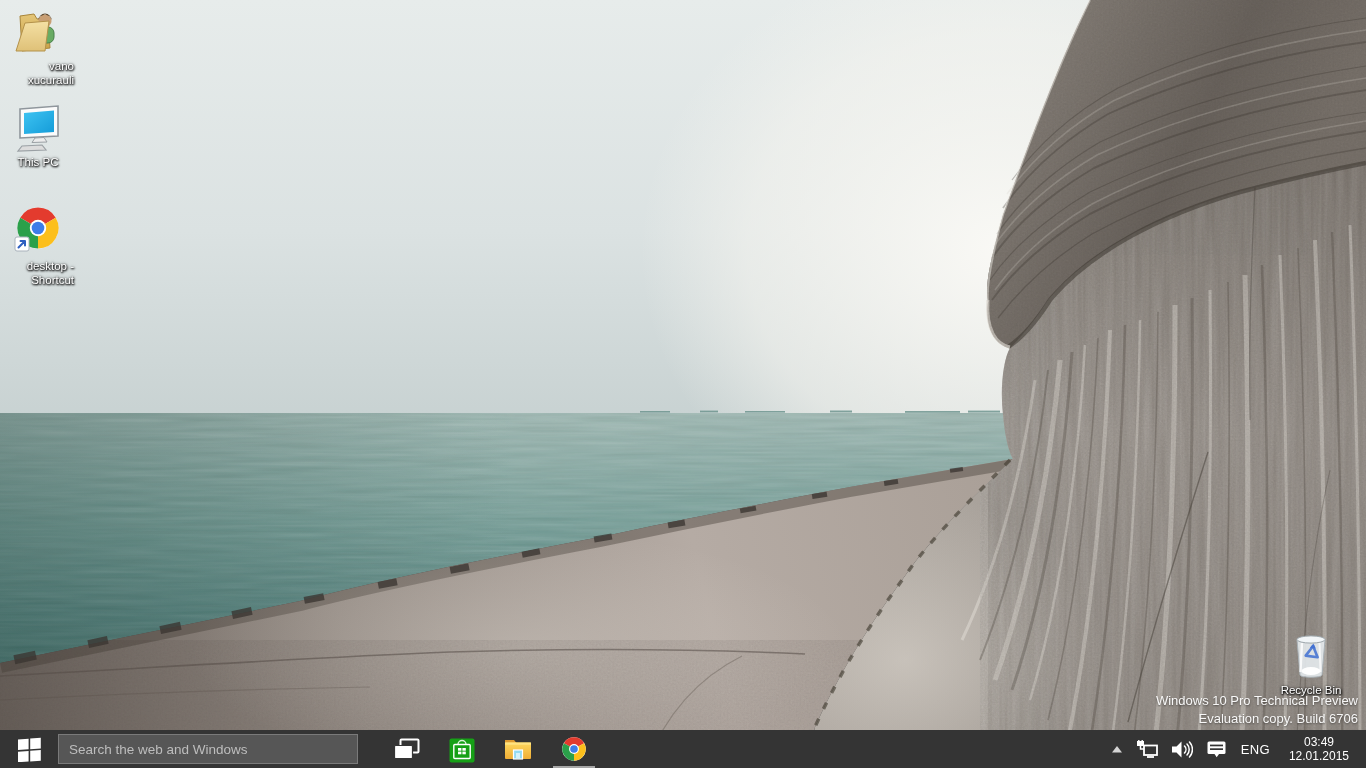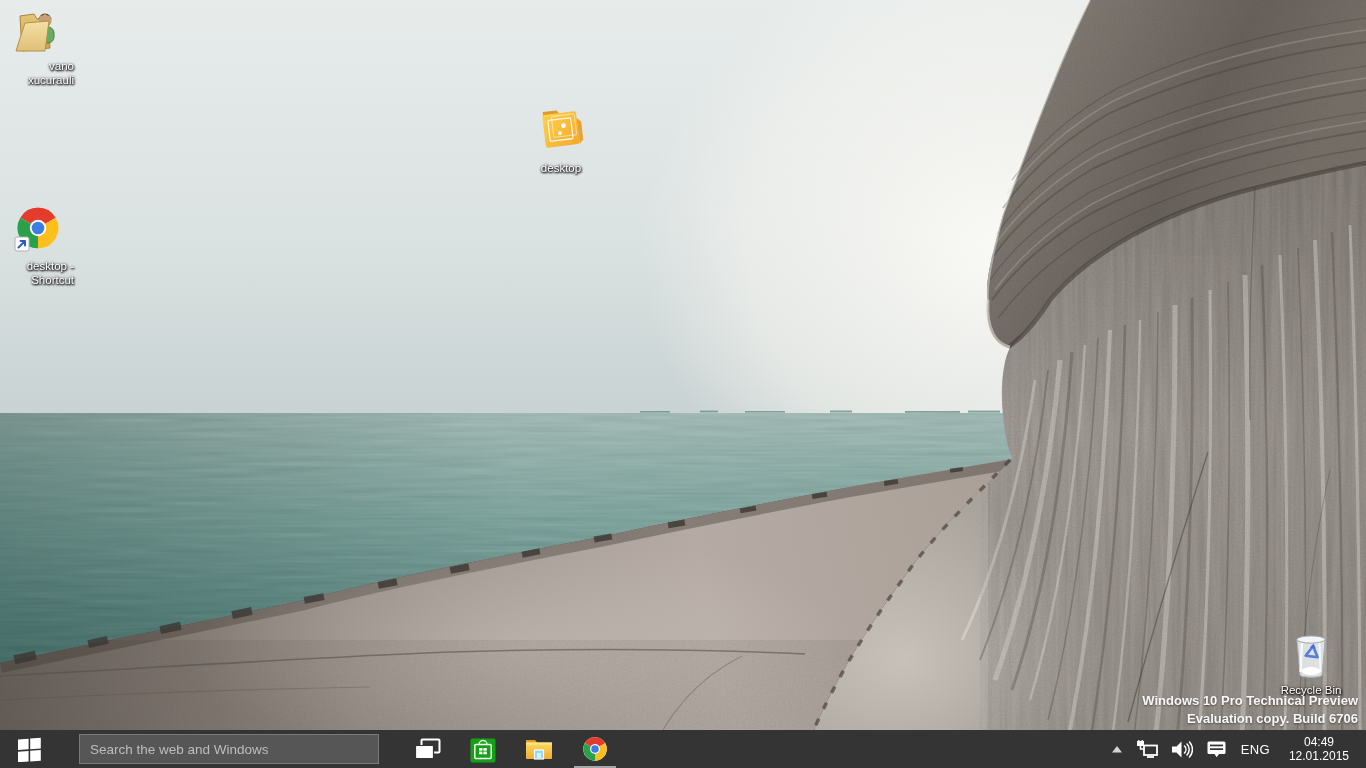--- a/index.html
+++ b/index.html
@@ -9,27 +9,27 @@
   
   .dicon{position:absolute;width:72px;display:flex;flex-direction:column;
          align-items:center;cursor:default;}
   .dicon .glyph{display:block;}
   .dicon .lbl{margin-top:2px;font-size:11.5px;line-height:13.5px;color:#fff;
       text-align:right;
       text-shadow:0 1px 2px rgba(0,0,0,.9),0 0 3px rgba(0,0,0,.65),1px 1px 2px rgba(0,0,0,.8);}
   
   .watermark{position:absolute;right:8px;top:692px;text-align:right;
       color:rgba(255,255,255,.95);font-size:13px;line-height:17.5px;
-      text-shadow:0 1px 2px rgba(0,0,0,.45);font-weight:bold;}
+      text-shadow:0 1px 2px rgba(0,0,0,.45);}
   
   .taskbar{position:absolute;left:0;right:0;bottom:0;height:38px;
       background:#343434;display:flex;align-items:center;z-index:5;}
   .start-btn{width:58px;height:38px;display:flex;align-items:center;
       justify-content:center;background:transparent;border:0;padding:0;}
-  .search-box{width:278px;height:28px;margin-left:21px;background:#565656;
+  .search-box{width:278px;height:28px;margin-left:0;background:#565656;
       border:1px solid #7a7a7a;color:#e8e8e8;font-size:13.5px;
       font-family:"Liberation Sans",sans-serif;padding:0 10px;outline:none;}
   .search-box::placeholder{color:#bdbdbd;}
   .tb-icons{display:flex;margin-left:20px;}
   .tbtn{position:relative;width:46px;height:38px;display:flex;align-items:center;
       justify-content:center;background:transparent;border:0;padding:0;margin:0 5px;}
   .tbtn .run-ind{position:absolute;left:2px;right:2px;bottom:0;height:2.5px;
       background:#a6a6a6;}
   .tray{margin-left:auto;display:flex;align-items:center;gap:8px;
       padding-right:10px;color:#fff;}
@@ -239,57 +239,52 @@
       <path d="M6,10 L20,8 L23,13 L34,12 L36,42 L8,45 Z" fill="url(#ufb)" stroke="#a8853a" stroke-width="1"></path>
       <circle cx="31" cy="15" r="6.5" fill="#c99f74"></circle>
       <path d="M24.5,14 A6.5,6.5 0 0 1 37.5,14 L36,10.5 L31,8.2 L26,10.5 Z" fill="#5d4529"></path>
       <rect x="22" y="21" width="18" height="16" rx="6" fill="#68ab63" stroke="#49804a" stroke-width="1"></rect>
       <path d="M28,21.5 L31,25 L34,21.5 Z" fill="#f2ecd9"></path>
       <path d="M2,45 L11,17 L35,15 L31,45 Z" fill="url(#uff)" stroke="#b3914a" stroke-width="1"></path>
     </svg>
     <span class="lbl">vano xucurauli</span>
   </div>
 
+  <div class="dicon" style="left:2px;top:102px">
+    <svg class="glyph" width="52" height="52" viewBox="0 0 52 52">
+      <defs>
+          <linearGradient id="scr" x1="0" y1="0" x2="1" y2="1">
+        <stop offset="0" stop-color="#3ec4f2"></stop>
+            <stop offset="1" stop-color="#149bd8"></stop>
+          </linearGradient>
+        </defs>
+      <path d="M8,7 L46,4 L46,34 L8,36 Z" fill="#fbfbfb" stroke="#8f969c" stroke-width="1.6"></path>
+      <path d="M12,11 L42,8.5 L42,30 L12,32 Z" fill="url(#scr)"></path>
+      <path d="M23,36 L32,35.5 L35,40 L20,40.5 Z" fill="#ececec" stroke="#9aa0a4" stroke-width="1"></path>
+      <path d="M10,44 L30,43 L34,48 L6,49 Z" fill="#dcdcdc" stroke="#9aa0a4" stroke-width="1.2"></path>
+    </svg>
+    <span class="lbl">This PC</span>
+  </div>
 
   <div class="dicon" style="left:2px;top:206px">
     <svg class="glyph" width="48" height="52" viewBox="0 0 48 52">
       <circle cx="24" cy="22" r="20.5" fill="#ffffff"></circle>
       <g fill="none" stroke-width="13">
         <path d="M11.88,15 A14,14 0 0 1 36.12,15" stroke="#e33b2e"></path>
         <path d="M36.12,15 A14,14 0 0 1 24,36" stroke="#fcbf1c"></path>
         <path d="M24,36 A14,14 0 0 1 11.88,15" stroke="#2ba04a"></path>
       </g>
       <circle cx="24" cy="22" r="8.2" fill="#ffffff"></circle>
       <circle cx="24" cy="22" r="6.3" fill="#3e7de8"></circle>
       <rect x="1" y="31" width="14" height="14" rx="2" fill="#ffffff" stroke="#a9b2bb" stroke-width="1"></rect>
       <path d="M4.5,41.5 L11,35 M6.5,35 L11,35 L11,39.5" fill="none" stroke="#2e5fc0" stroke-width="2" stroke-linecap="round" stroke-linejoin="round"></path>
     </svg>
     <span class="lbl">desktop - Shortcut</span>
   </div>
 
-  <div class="dicon" style="left:525px;top:100px">
-    <svg class="glyph" width="52" height="60" viewBox="0 0 52 60">
-      <defs>
-          <linearGradient id="dfg" x1="0" y1="0" x2="1" y2="1">
-        <stop offset="0" stop-color="#ffd14e"></stop>
-            <stop offset="1" stop-color="#f5a92c"></stop>
-          </linearGradient>
-        </defs>
-      <g transform="rotate(-7 26 30)">
-        <path d="M10,10 L24,10 L28,16 L10,16 Z" fill="#e0992b"></path>
-        <rect x="9" y="13" width="34" height="33" rx="2" fill="url(#dfg)"></rect>
-        <path d="M43,20 L47,24 L47,42 L43,46 Z" fill="#e8a42f"></path>
-        <rect x="14" y="19" width="23" height="21" rx="1.5" fill="none" stroke="#ffffff" stroke-opacity=".85" stroke-width="1.3"></rect>
-        <rect x="18" y="15.5" width="23" height="21" rx="1.5" fill="none" stroke="#ffffff" stroke-opacity=".45" stroke-width="1.2"></rect>
-        <circle cx="29" cy="26" r="2.4" fill="#ffffff"></circle>
-        <circle cx="24.5" cy="33" r="1.9" fill="#ffffff" opacity=".92"></circle>
-      </g>
-    </svg>
-    <span class="lbl">desktop</span>
-  </div>
 
   <div class="dicon" style="left:1275px;top:626px">
     <svg class="glyph" width="44" height="56" viewBox="0 0 44 56">
       <path d="M8,14 C8,11.8 36,11.8 36,14 L33,49 C33,52 11,52 11,49 Z" fill="#e7edf0" fill-opacity=".88" stroke="#a8b0b5" stroke-width="1"></path>
       <ellipse cx="22" cy="13.5" rx="14" ry="3.6" fill="#f2f6f8" stroke="#9fa8ad" stroke-width="1"></ellipse>
       <ellipse cx="22" cy="45" rx="9.5" ry="4" fill="#ffffff" opacity=".95"></ellipse>
       <path d="M13,17 L11.5,46" stroke="#ffffff" stroke-width="2.4" opacity=".8" fill="none"></path>
       <path d="M30.5,17 L31.5,46" stroke="#ffffff" stroke-width="2" opacity=".7" fill="none"></path>
       <g transform="rotate(8 23 28)">
         <polygon points="23,20 29,30.5 17,30.5" fill="none" stroke="#3f6fd1" stroke-width="2.6" stroke-linejoin="round" opacity=".85"></polygon>
@@ -397,20 +392,20 @@
         <svg width="19" height="17" viewBox="0 0 19 17">
           <rect x="0.5" y="0.5" width="18" height="12.5" rx="1.5" fill="#ffffff"></rect>
           <polygon points="7.5,13 12,13 9.7,16.2" fill="#ffffff"></polygon>
           <rect x="3" y="3.6" width="13" height="1.7" fill="#343434"></rect>
           <rect x="3" y="7.3" width="13" height="1.7" fill="#343434"></rect>
         </svg>
       </button>
       <button class="tray-btn lang">ENG</button>
       <button class="tray-btn">
         <span class="clock">
-          <span>04:49</span><br>
+          <span>03:49</span><br>
           <span>12.01.2015</span>
         </span>
       </button>
     </div>
   </div>
 
 </div>
 
 </body></html>

